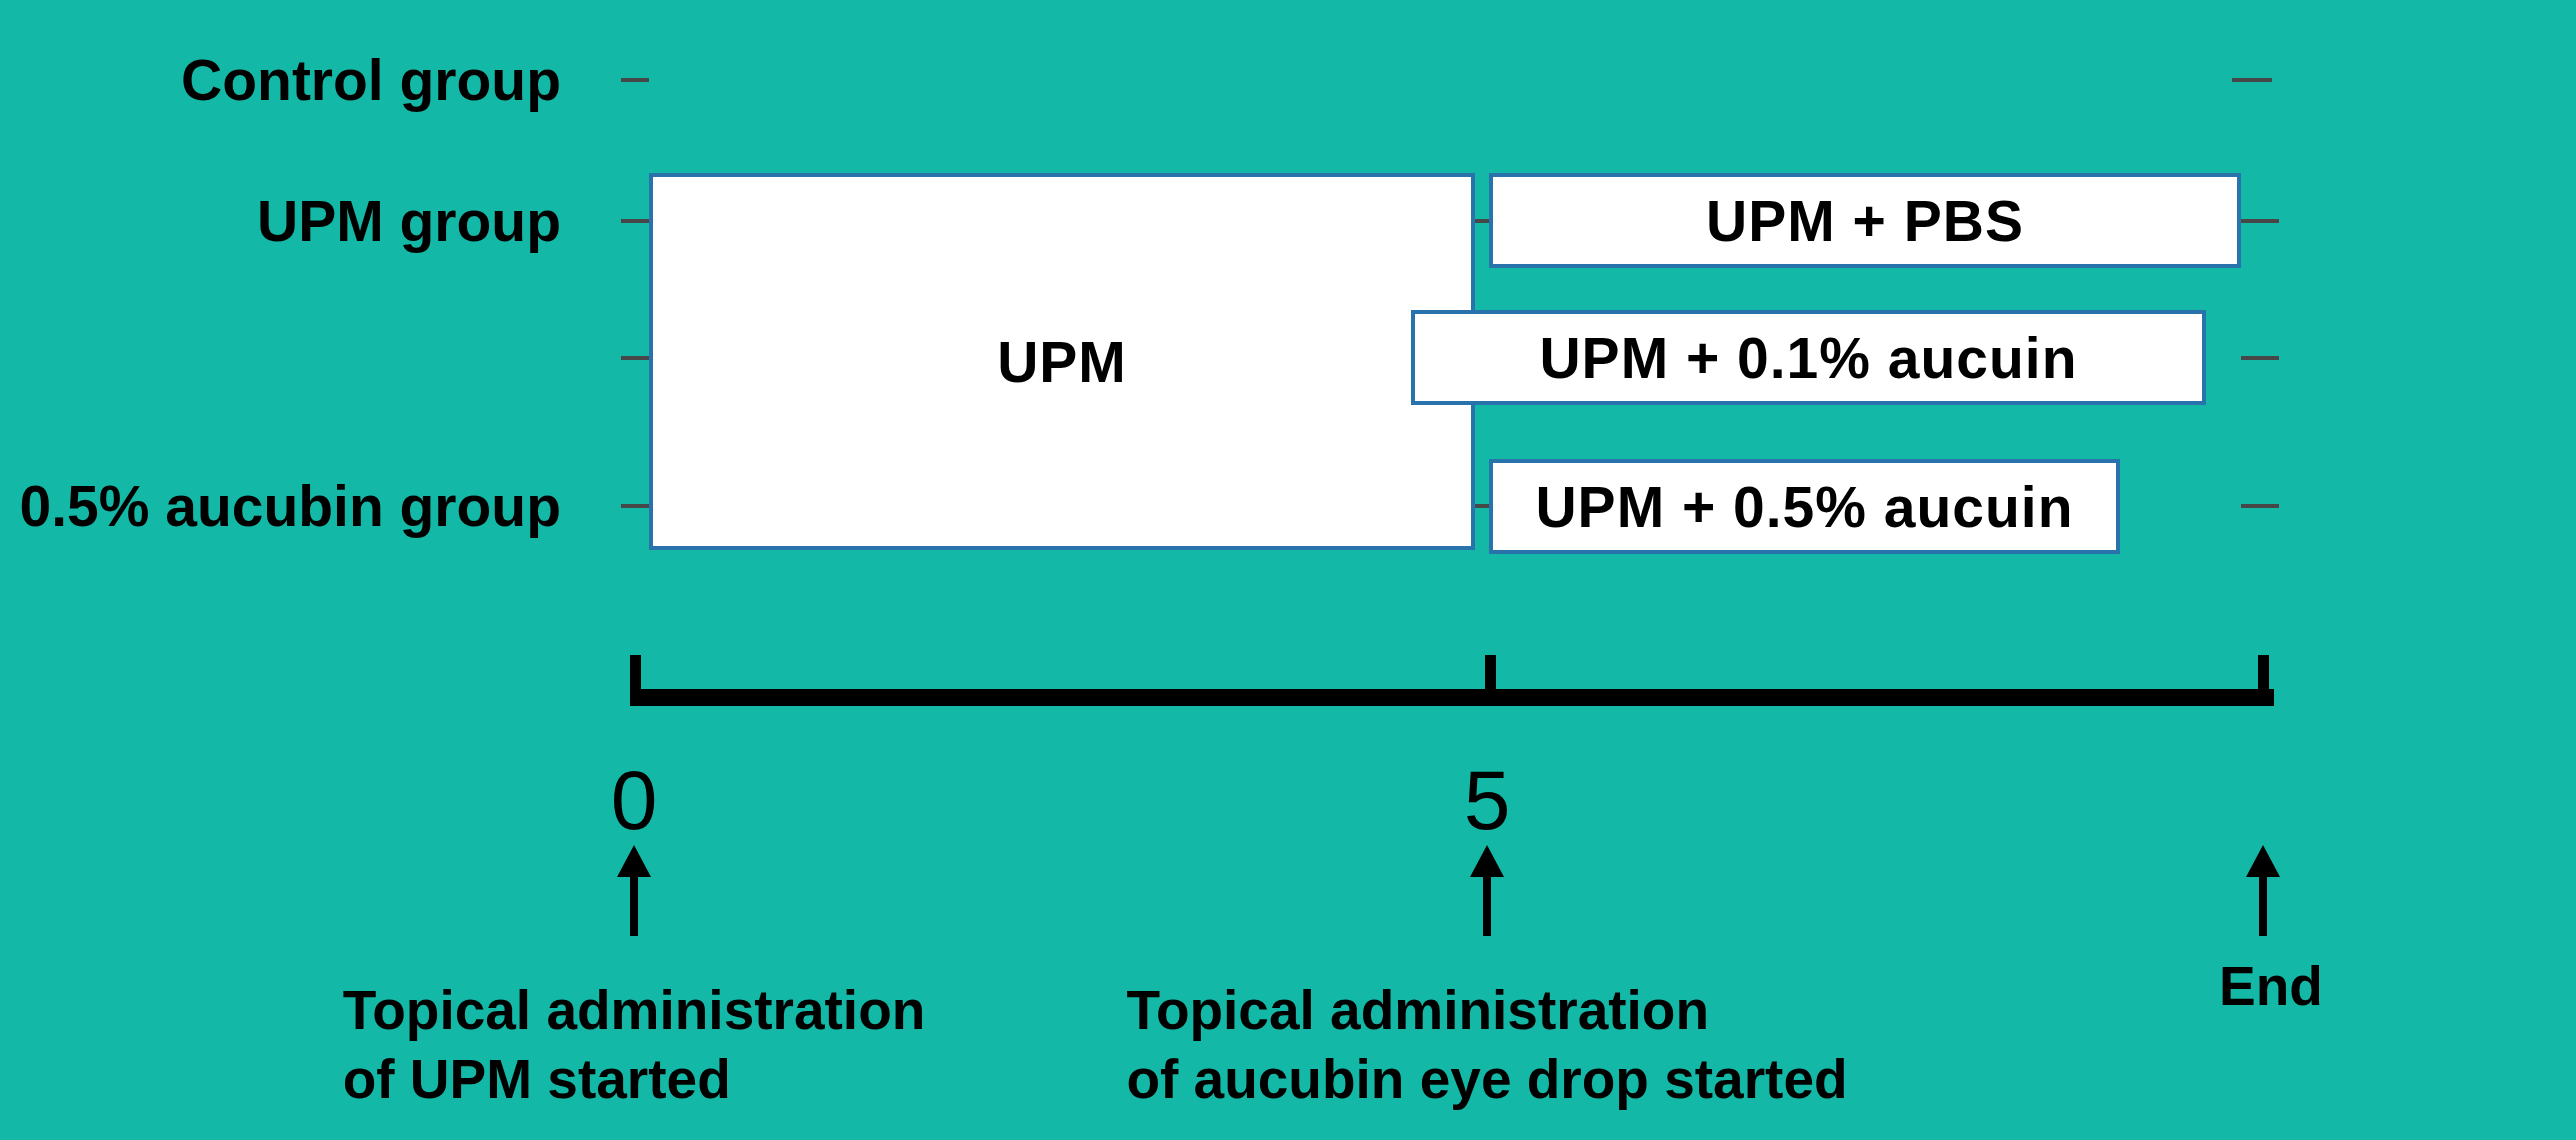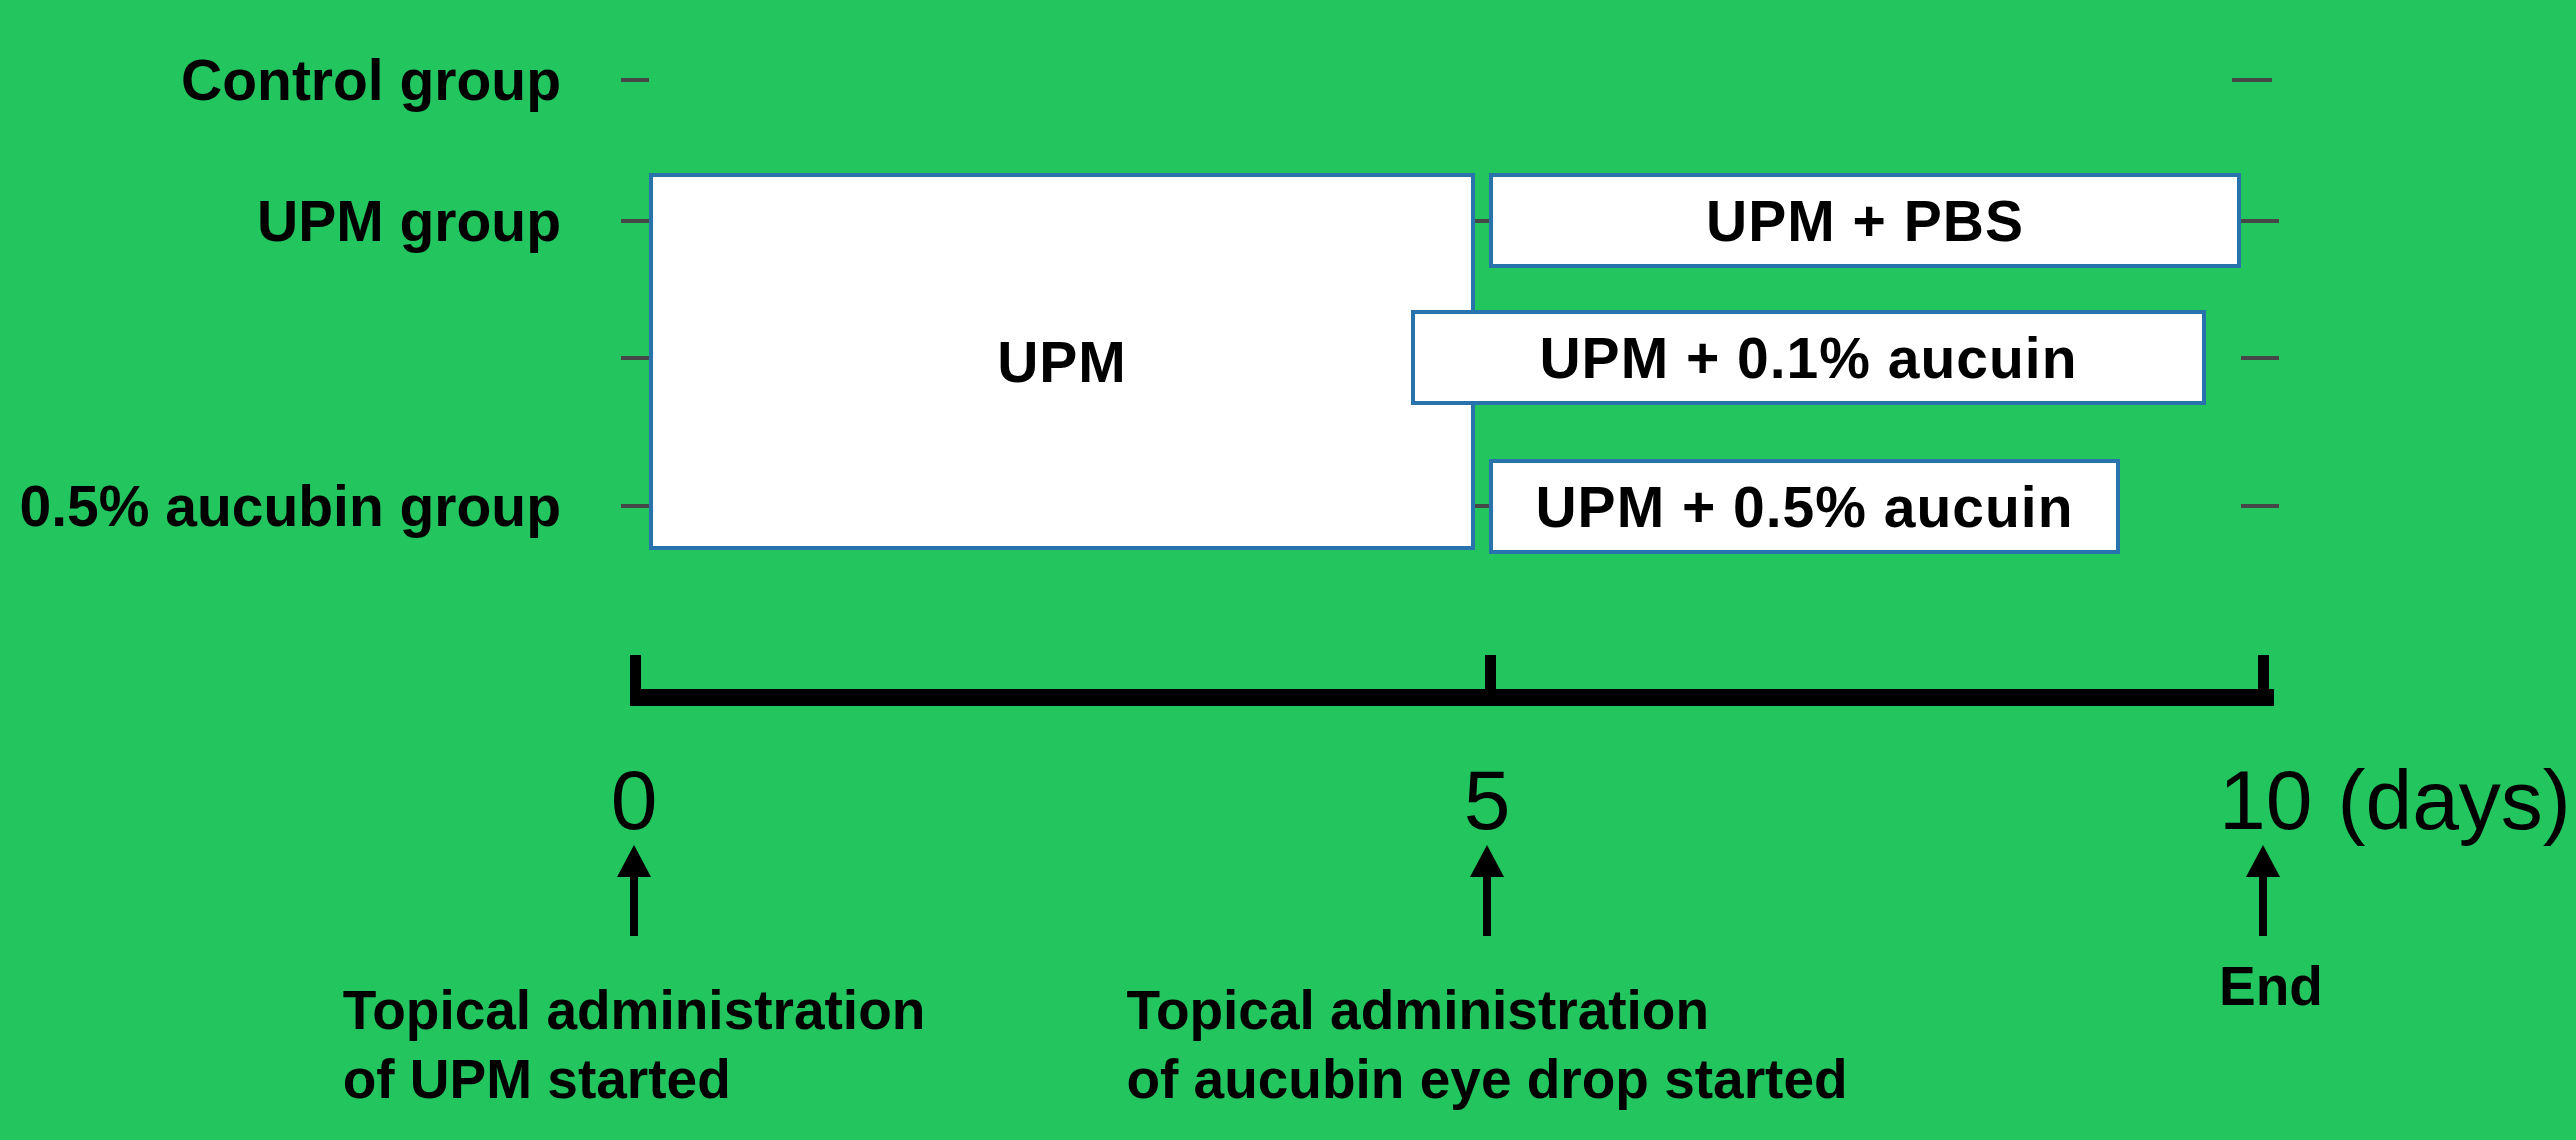--- a/index.html
+++ b/index.html
@@ -1,17 +1,17 @@
 <!DOCTYPE html>
 <html style="font-size:15px"><head>
 <meta charset="utf-8">
 <style>
   html,body{margin:0;padding:0;background:#ffffff;}
   .canvas{
-    position:relative;width:2576px;height:1140px;background:#22c55e;
+    position:relative;width:2576px;height:1140px;background:#14b8a6;
     font-family:"Liberation Sans",sans-serif;color:#000;overflow:hidden;
   }
   
   .row-label{
     position:absolute;right:2015px;height:72px;line-height:72px;
     font-size:57px;font-weight:bold;white-space:nowrap;text-align:right;
   }
   
   .box{
     position:absolute;border:4.8px solid #2873ac;background:#ffffff;
@@ -86,23 +86,20 @@
     <span class="box-label">UPM + 0.5% aucuin</span>
   </div>
 
   <div class="tl-bar"></div>
   <div class="tl-tick" style="left:630px"></div>
   <div class="tl-tick" style="left:1485px"></div>
   <div class="tl-tick" style="left:2258px"></div>
 
   <div class="tl-num" style="left:634px">0</div>
   <div class="tl-num" style="left:1487px">5</div>
-  <div class="tl-num-right">
-    <span>10</span><span class="unit">(days)</span>
-  </div>
 
   <div class="arrow" style="left:617px">
     <div class="head"></div>
     <div class="shaft"></div>
   </div>
   <div class="arrow" style="left:1470px">
     <div class="head"></div>
     <div class="shaft"></div>
   </div>
   <div class="arrow" style="left:2246px">

